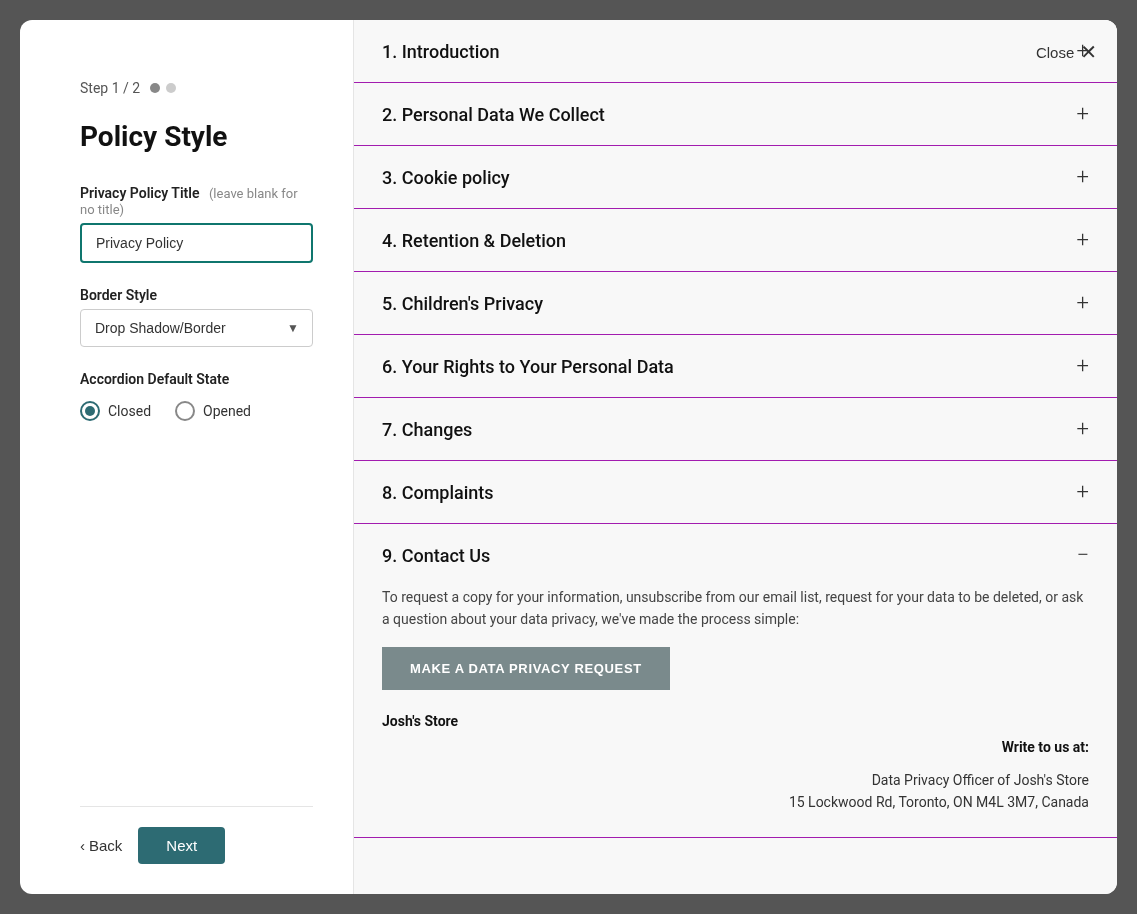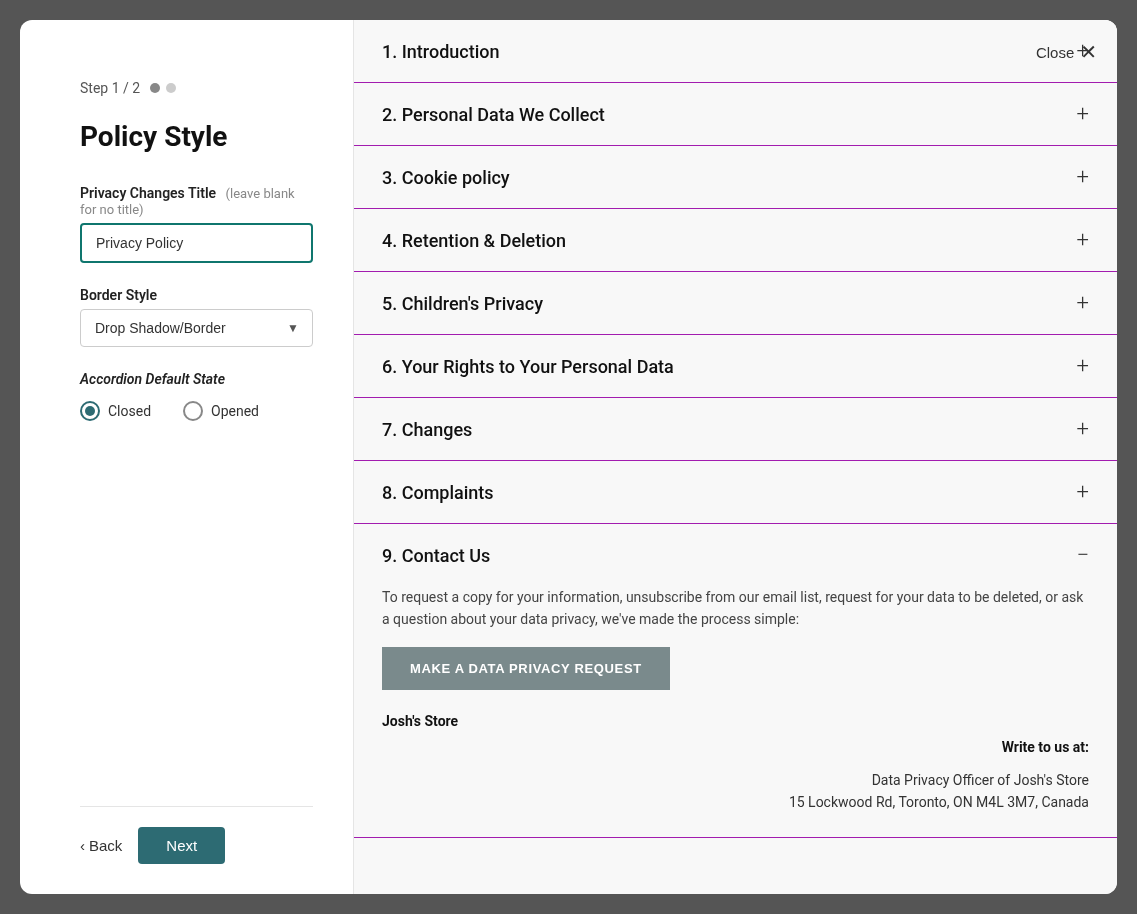--- a/index.html
+++ b/index.html
@@ -124,25 +124,24 @@
       transform: translateY(-50%);
       pointer-events: none;
       color: #555;
       font-size: 12px;
     }
     .accordion-label {
       font-size: 14px;
       font-weight: 600;
       color: #222;
       margin-bottom: 14px;
-      font-style: italic;
     }
     .radio-group {
       display: flex;
-      gap: 32px;
+      gap: 24px;
       align-items: center;
     }
     .radio-option {
       display: flex;
       align-items: center;
       gap: 8px;
       cursor: pointer;
       font-size: 14px;
       color: #333;
     }
@@ -280,21 +279,21 @@
         <span class="step-text">Step 1 / 2</span>
         <div class="step-dots">
           <div class="dot active"></div>
           <div class="dot inactive"></div>
         </div>
       </div>
 
       <h2 class="panel-title">Policy Style</h2>
 
       <label class="field-label">
-        <span>Privacy Changes Title</span>
+        <span>Privacy Policy Title</span>
         <span class="field-label-note">(leave blank for no title)</span>
       </label>
       <input class="text-input" type="text" value="Privacy Policy" style="">
 
       <label class="field-label">Border Style</label>
       <div class="select-wrapper">
         <select class="select-input">
           <option>Drop Shadow/Border</option>
           <option>None</option>
           <option>Border Only</option>

